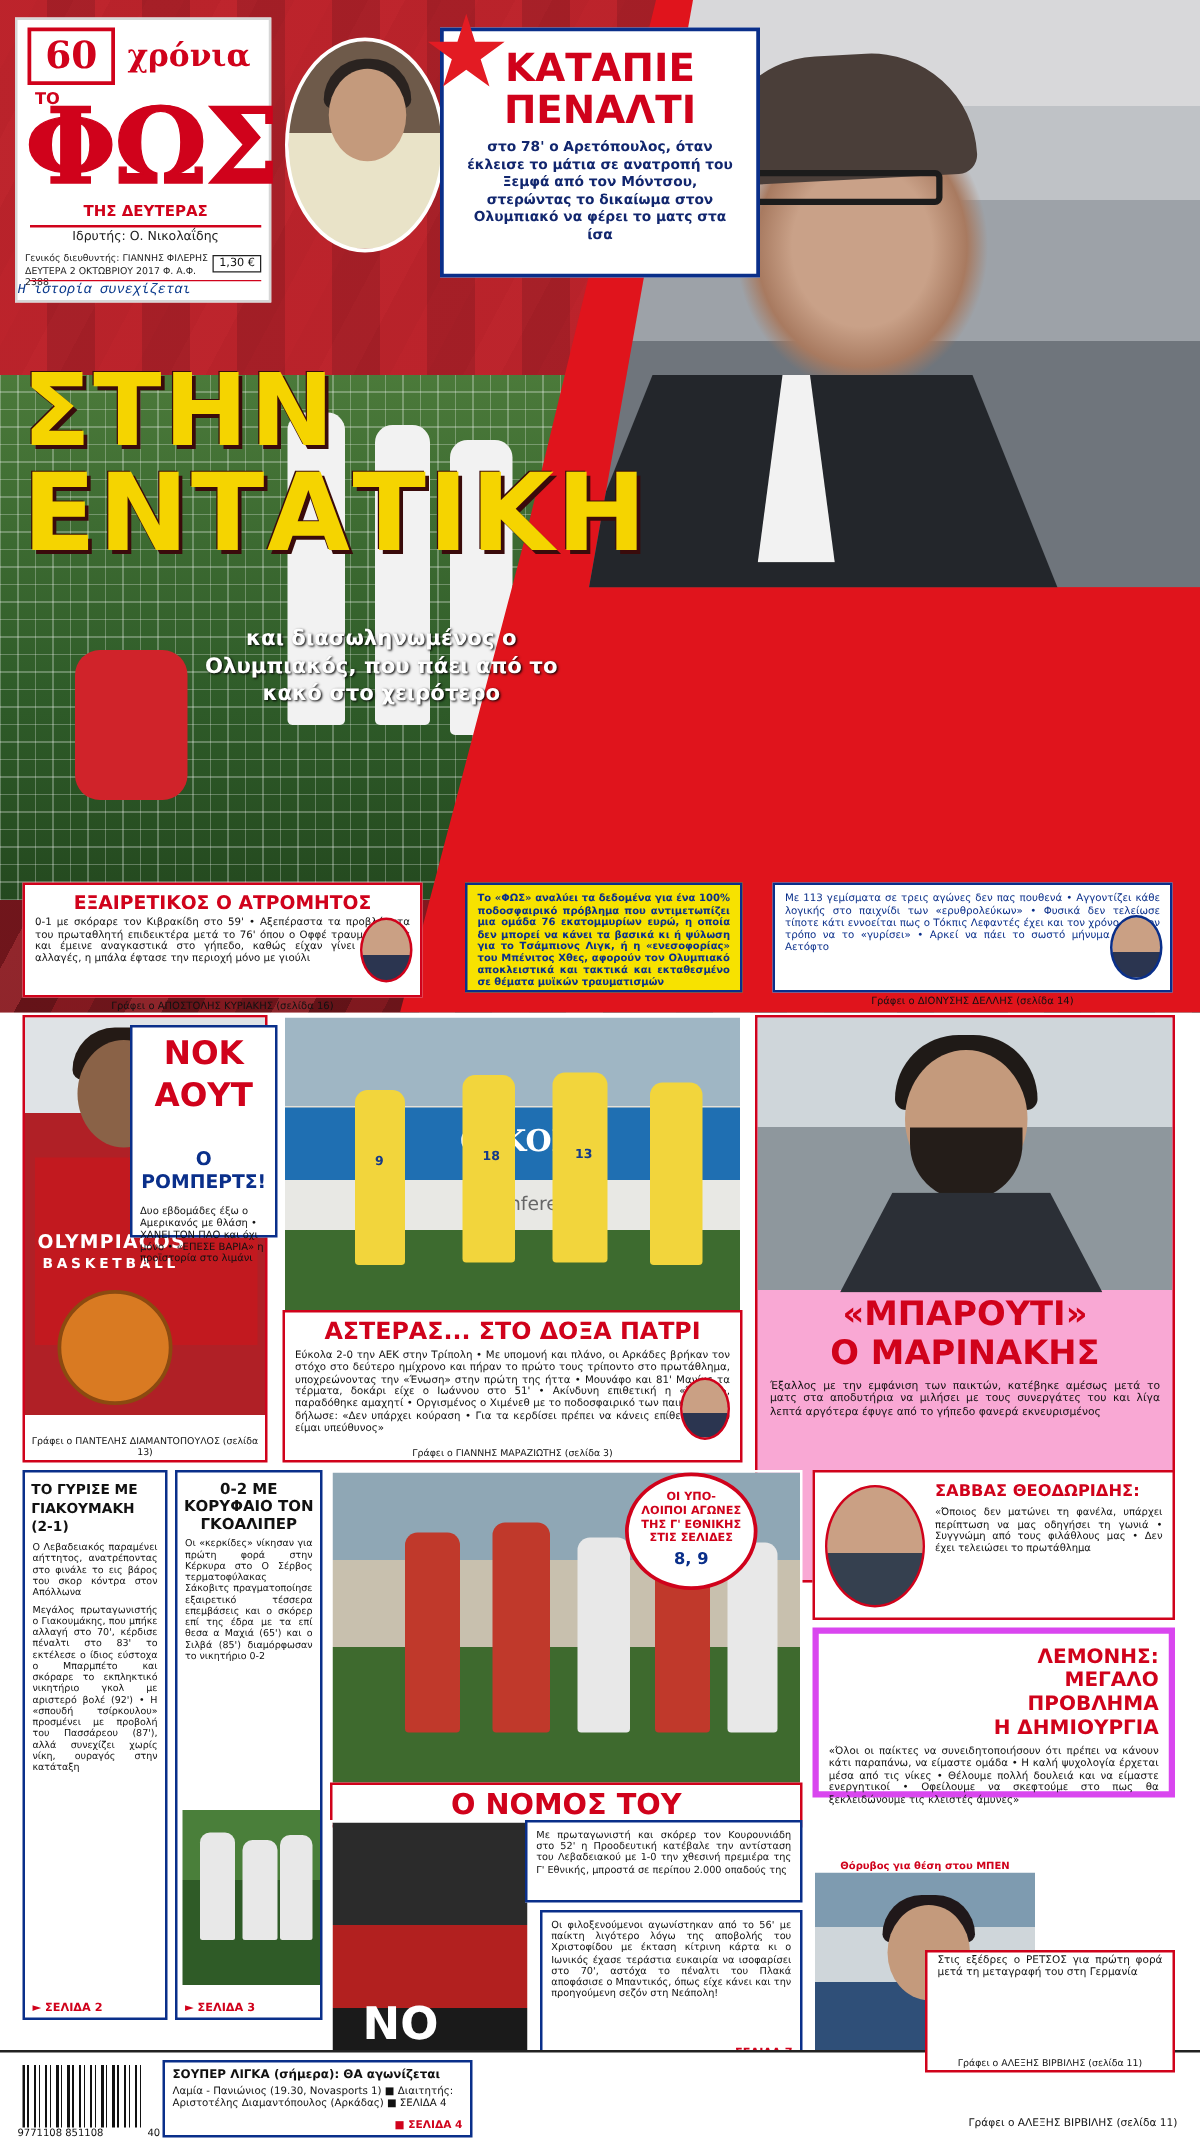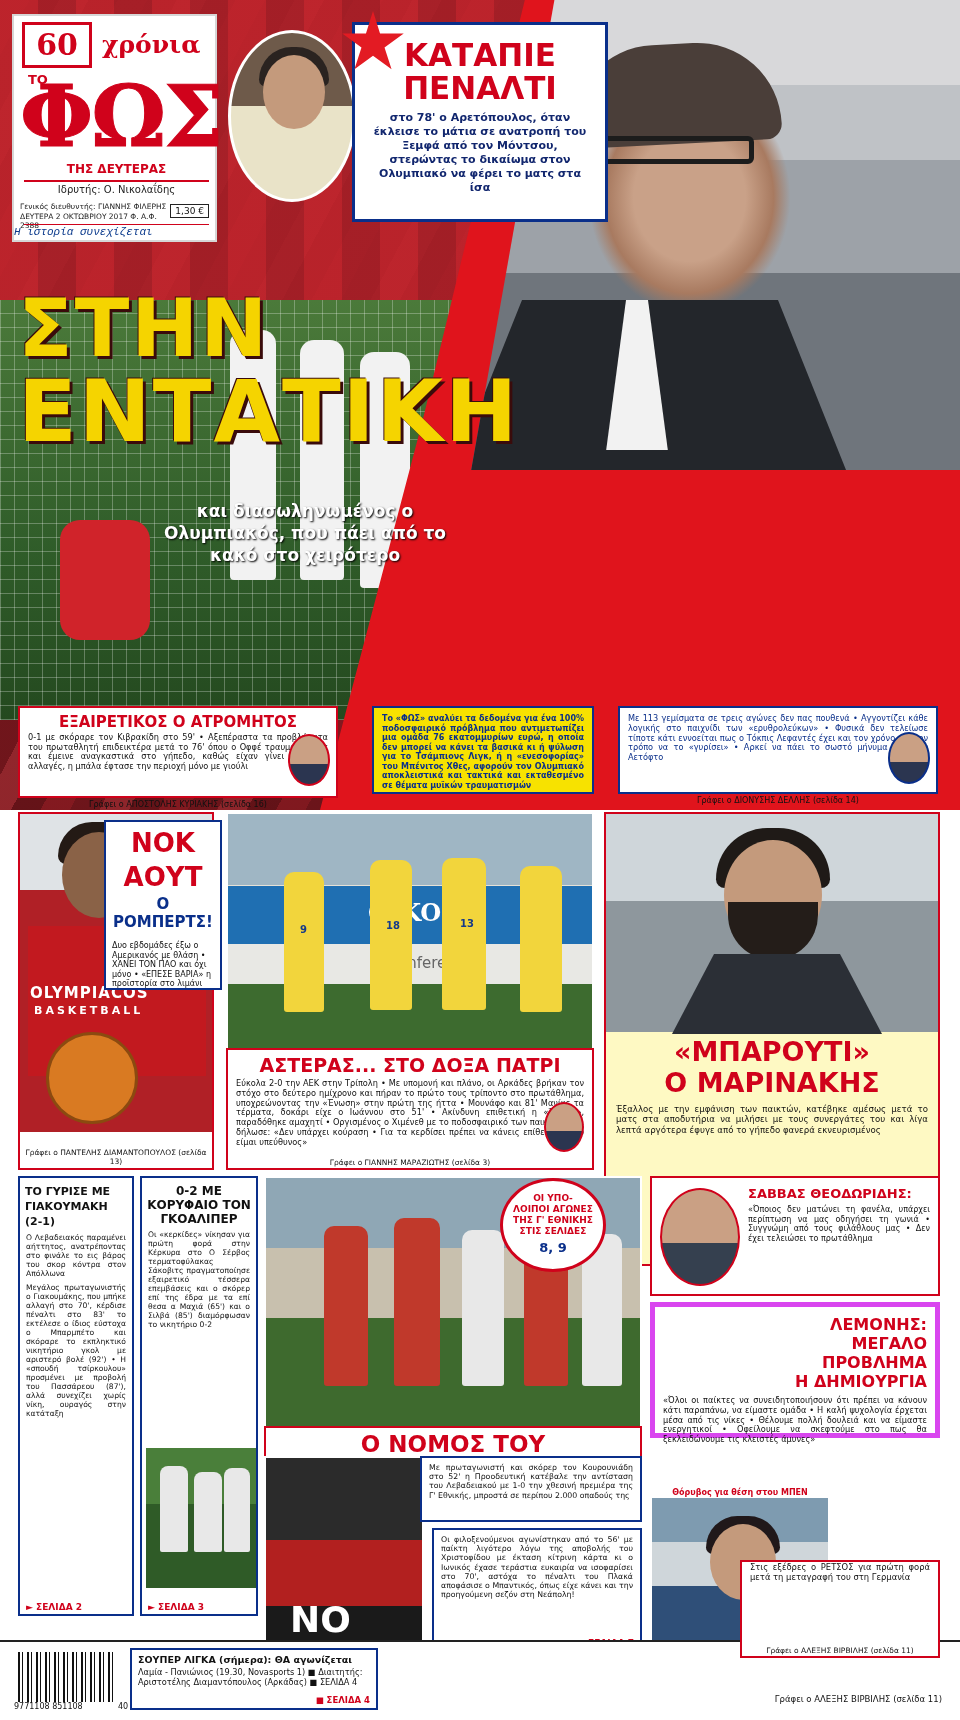--- a/index.html
+++ b/index.html
@@ -165,21 +165,21 @@
   .bp-text { position:absolute; left:10px; top:170px; width:150px; color:#fff; font-size:15px; font-weight:bold; letter-spacing:1px; }
   .bp-text2 { position:absolute; left:14px; top:190px; width:140px; color:#fff; font-size:11px; font-weight:bold; letter-spacing:3px; }
   .bp-ball { position:absolute; left:26px; top:218px; width:92px; height:92px; border-radius:50%; background:#d97a22; border:3px solid #8b4a10; }
   .basket-cap { position:absolute; left:0; bottom:2px; width:100%; text-align:center; font-size:7.5px; color:#111; }
 
   .nok-aout {
     position:absolute; left:104px; top:820px; width:118px; height:170px;
     background:#fff; border:2px solid #0a2f8a; z-index:5;
   }
   .nok-aout .t1 { text-align:center; color:#d0021b; font-size:26px; font-weight:bold; margin-top:8px; line-height:26px; }
-  .nok-aout .t2 { text-align:center; color:#0a2f8a; font-size:15px; font-weight:bold; margin-top:5px; }
+  .nok-aout .t2 { text-align:center; color:#0a2f8a; font-size:15px; font-weight:bold; margin-top:28px; }
   .nok-aout .t3 { text-align:left; margin:10px 6px 0; font-size:8px; line-height:9.6px; color:#111; }
 
   .mid-photo {
     position:absolute; left:226px; top:812px; width:368px; height:240px;
     background:linear-gradient(180deg,#9fb6c4 0 30%, #e6e1d6 30% 62%, #3d6b2f 62% 100%);
     overflow:hidden; border:2px solid #fff;
   }
   .mp-band { position:absolute; left:0; top:72px; width:368px; height:58px; background:#1f6fb2; }
   .mp-band2 { position:absolute; left:0; top:130px; width:368px; height:40px; background:#e8e8e4; }
   .mp-p { position:absolute; background:#f2d53c; border-radius:10px 10px 3px 3px; }
@@ -191,21 +191,21 @@
     position:absolute; left:226px; top:1048px; width:368px; height:122px;
     background:#fff; border:2px solid #d0021b;
   }
   .asteras h3 { margin:4px 0 3px; text-align:center; color:#d0021b; font-size:19px; font-weight:bold; }
   .asteras p { margin:0 8px; font-size:8.2px; line-height:9.8px; color:#111; text-align:justify; }
   .asteras .mug { position:absolute; right:8px; bottom:16px; width:40px; height:50px; border-radius:50%; background:linear-gradient(180deg,#caa084 0 58%, #2b3550 58% 100%); border:2px solid #d0021b; }
   .asteras .byline { position:absolute; left:0; bottom:1px; width:100%; text-align:center; font-size:7.5px; }
 
   .marinakis-box {
     position:absolute; left:604px; top:812px; width:336px; height:454px;
-    background:#fef9c3; border:2px solid #d0021b; overflow:hidden;
+    background:#f9a8d4; border:2px solid #d0021b; overflow:hidden;
   }
   .mk-photo { position:absolute; left:0; top:0; width:332px; height:218px; background:linear-gradient(180deg,#cfd6da 0 40%, #8e979d 40% 100%); }
   .mk-face { position:absolute; left:118px; top:26px; width:98px; height:110px; background:#c49a7c; border-radius:50%; }
   .mk-hair { position:absolute; left:110px; top:14px; width:114px; height:60px; background:#1f1a17; border-radius:58px 58px 10px 10px; }
   .mk-beard { position:absolute; left:122px; top:88px; width:90px; height:58px; background:#241d19; border-radius:0 0 46px 46px; }
   .mk-suit { position:absolute; left:66px; top:140px; width:210px; height:80px; background:#2b2f36; clip-path:polygon(20% 0,80% 0,100% 100%,0 100%); }
   .mk-title { position:absolute; left:0; top:222px; width:332px; text-align:center; color:#d0021b; font-size:27px; font-weight:bold; line-height:31px; }
   .mk-body { position:absolute; left:10px; top:290px; width:312px; font-size:8.6px; line-height:10.4px; text-align:justify; color:#111; }
 
   

